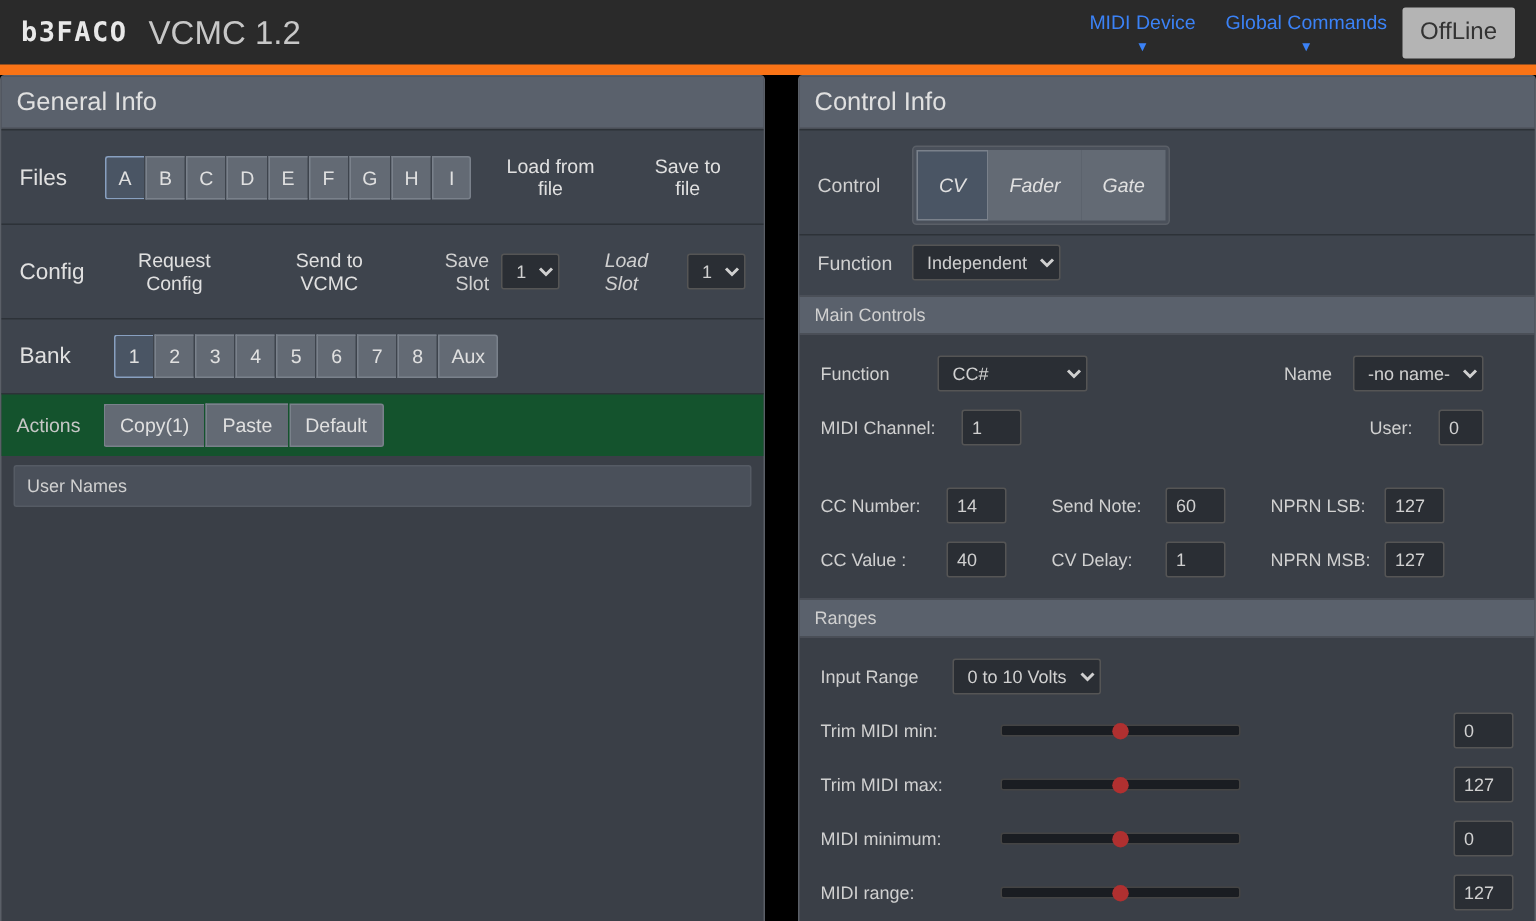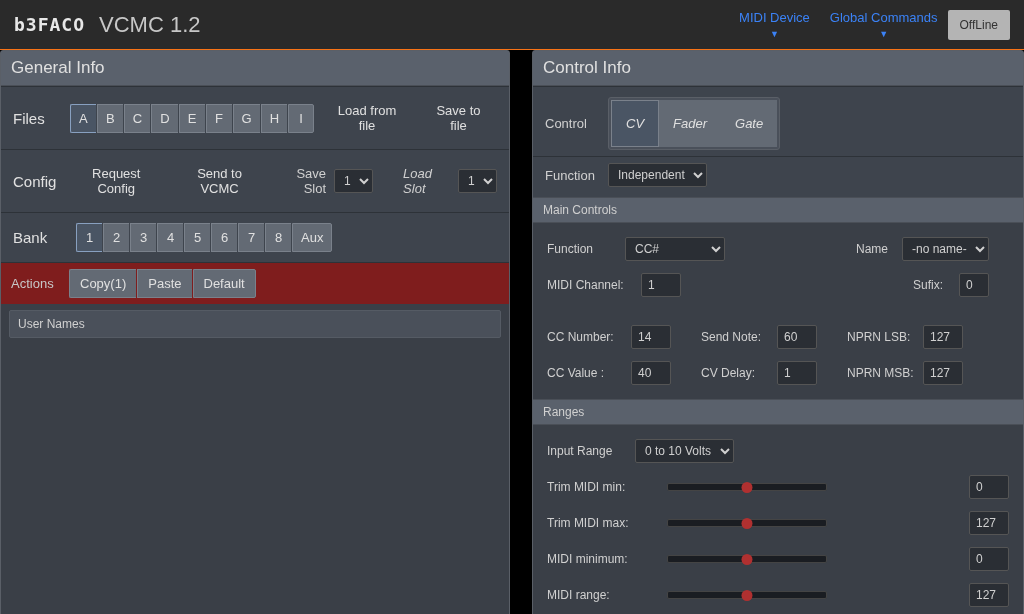--- a/index.html
+++ b/index.html
@@ -11,21 +11,21 @@
     font-size: 13px;
     color: #d0d0d0;
     overflow: hidden;
   }
   .topbar {
     height: 50px;
     background: #2a2a2a;
     display: flex;
     align-items: center;
     padding: 0 14px;
-    border-bottom: 1px solid #f97316;
+    border-bottom: 7px solid #f97316;
   }
   .logo {
     font-family: monospace;
     font-weight: bold;
     font-size: 18px;
     letter-spacing: 1px;
     color: #e8e8e8;
   }
   .app-title {
     font-size: 22px;
@@ -47,21 +47,21 @@
     flex-direction: column;
   }
   .top-btn .caret { font-size: 9px; }
   .offline-btn {
     background: #b4b4b4;
     color: #333;
     border: none;
     padding: 8px 12px;
     cursor: pointer;
     border-radius: 2px;
-    font-size: 12px;
+    font-size: 16px;
   }
   .main {
     display: flex;
     gap: 12px;
     padding: 0;
   }
   .panel {
     background: #3a3f47;
     border: 1px solid #5a5f67;
     border-radius: 3px;
@@ -270,21 +270,21 @@
         <button class="btn btn-sm">3</button>
         <button class="btn btn-sm">4</button>
         <button class="btn btn-sm">5</button>
         <button class="btn btn-sm">6</button>
         <button class="btn btn-sm">7</button>
         <button class="btn btn-sm">8</button>
         <button class="btn btn-sm">Aux</button>
       </div>
     </div>
 
-    <div class="row" style="background:#7f1d1d; padding:6px 10px;">
+    <div class="row" style="background:#14532d; padding:6px 10px;">
       <span class="row-label-sm">Actions</span>
       <div class="group-tight">
         <button class="btn">Copy(1)</button>
         <button class="btn">Paste</button>
         <button class="btn">Default</button>
       </div>
     </div>
 
     <div class="usernames">User Names</div>
   </div>
@@ -317,21 +317,21 @@
           <span class="form-label" style="min-width:40px;">Name</span>
           <select><option>-no name-</option></select>
         </div>
       </div>
       <div class="three-col">
         <div class="form-col">
           <span class="form-label" style="min-width:88px;text-align:left;">MIDI Channel:</span>
           <input type="text" value="1" style="">
         </div>
         <div class="form-col" style="margin-left:auto; padding-right:20px;">
-          <span class="form-label" style="min-width:40px;">Sufix:</span>
+          <span class="form-label" style="min-width:40px;">User:</span>
           <input type="text" style="width: 30px;" value="0">
         </div>
       </div>
     </div>
 
     <div class="pad-block">
       <div class="three-col">
         <div class="form-col">
           <span class="form-label" style="text-align:left;min-width:78px;">CC Number:</span>
           <input type="text" value="14" style="">

